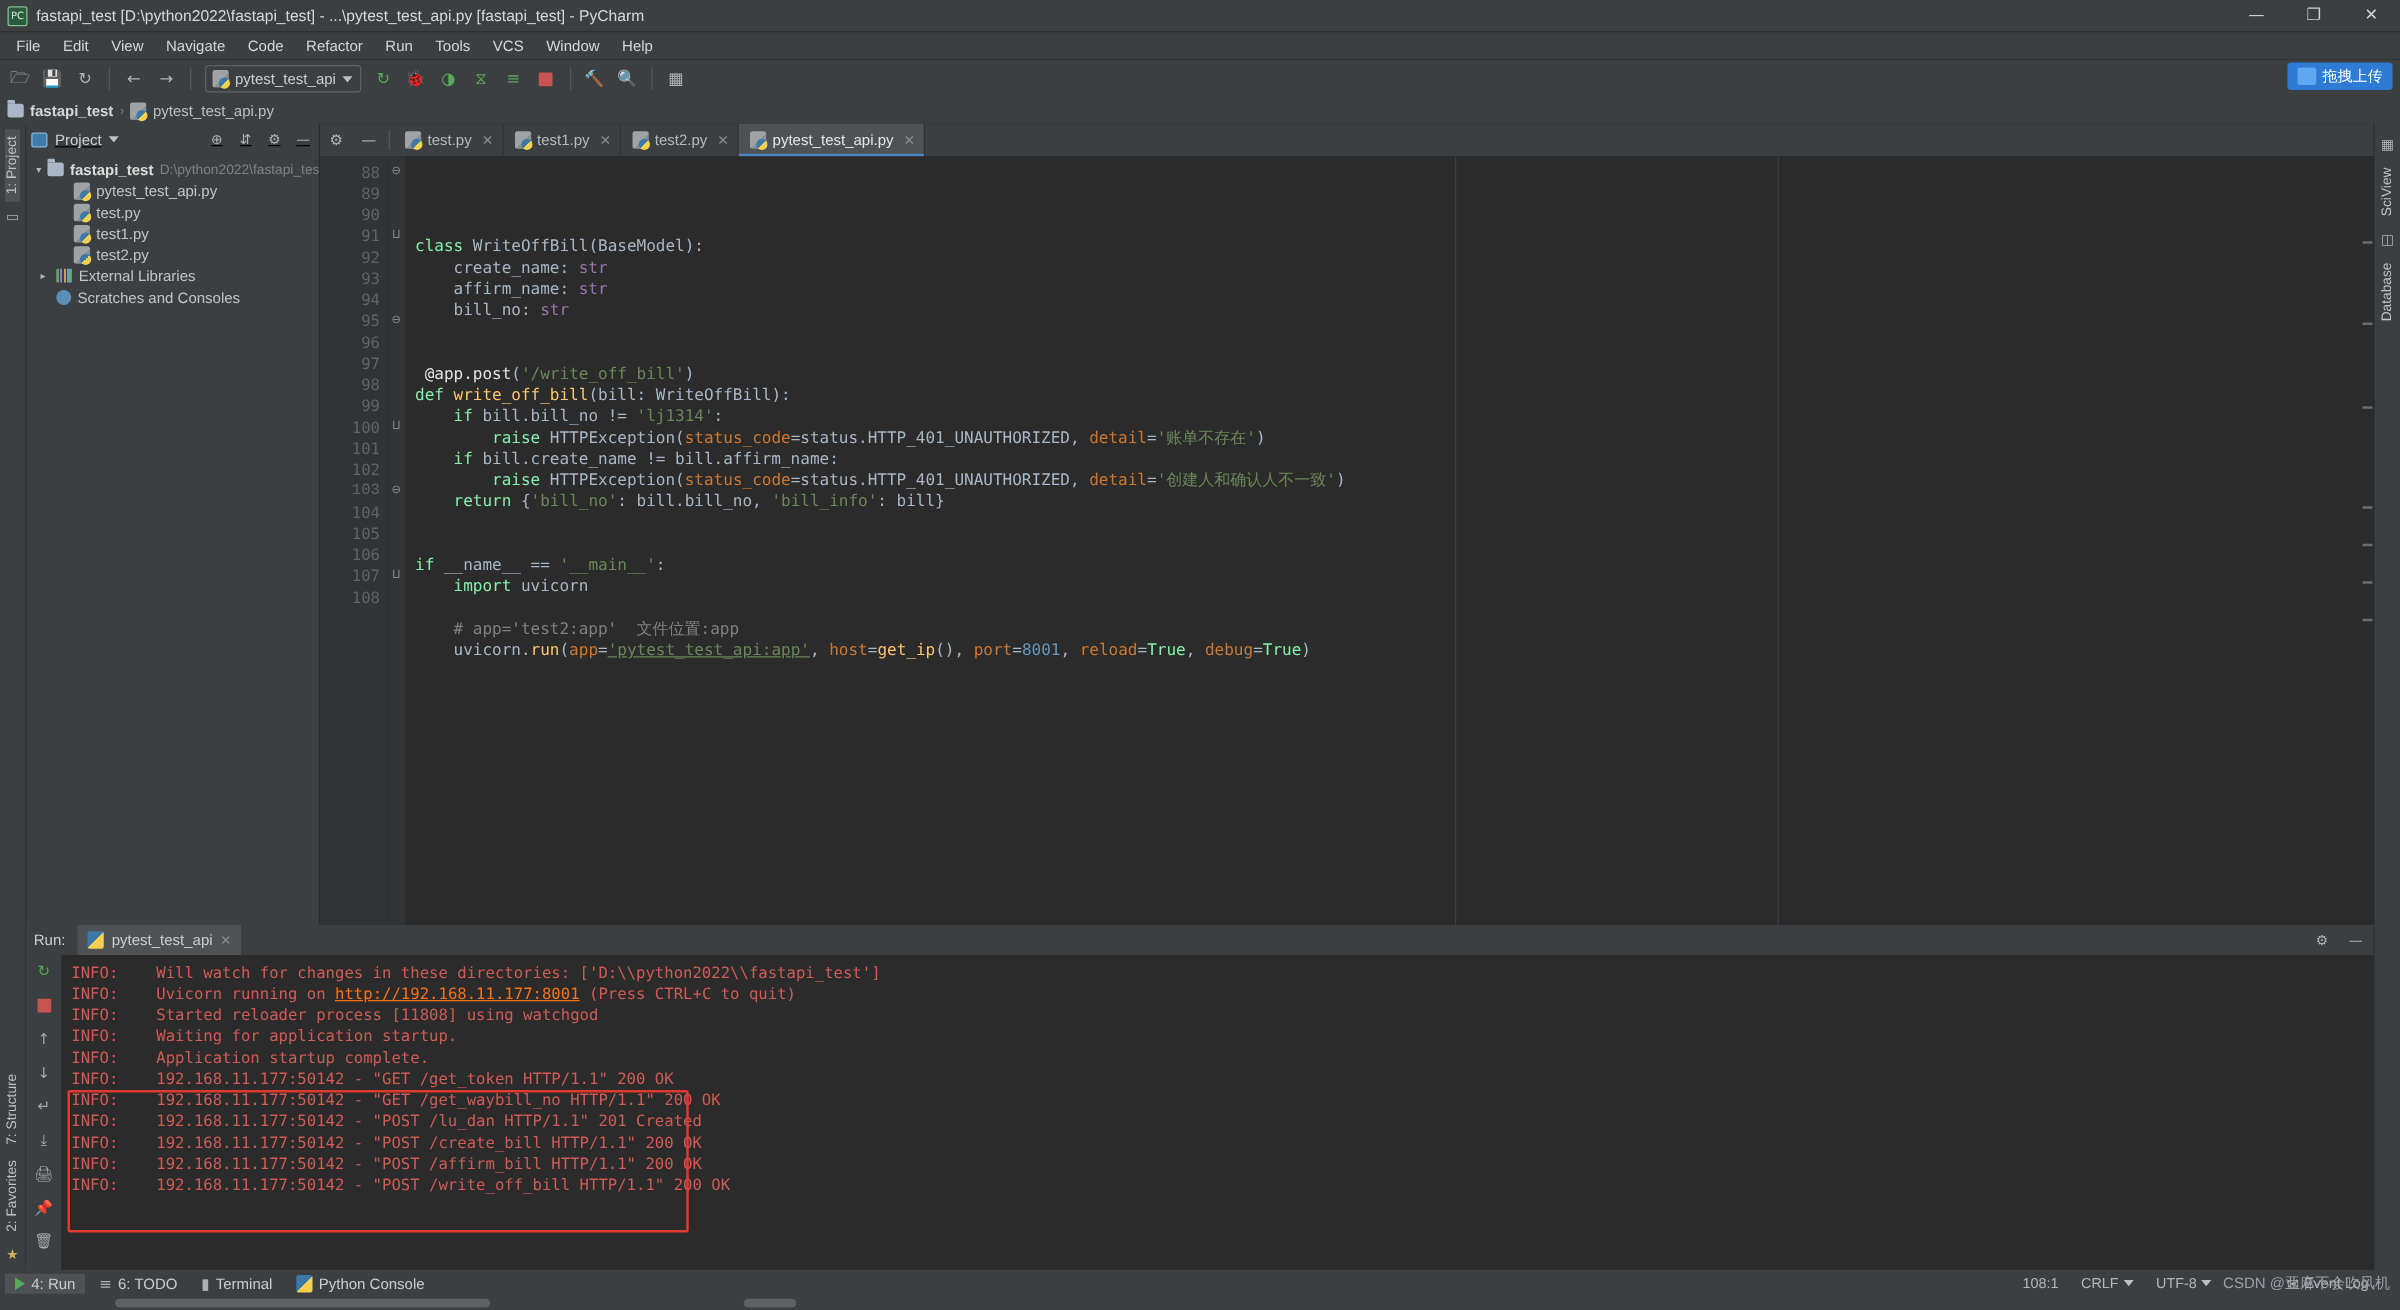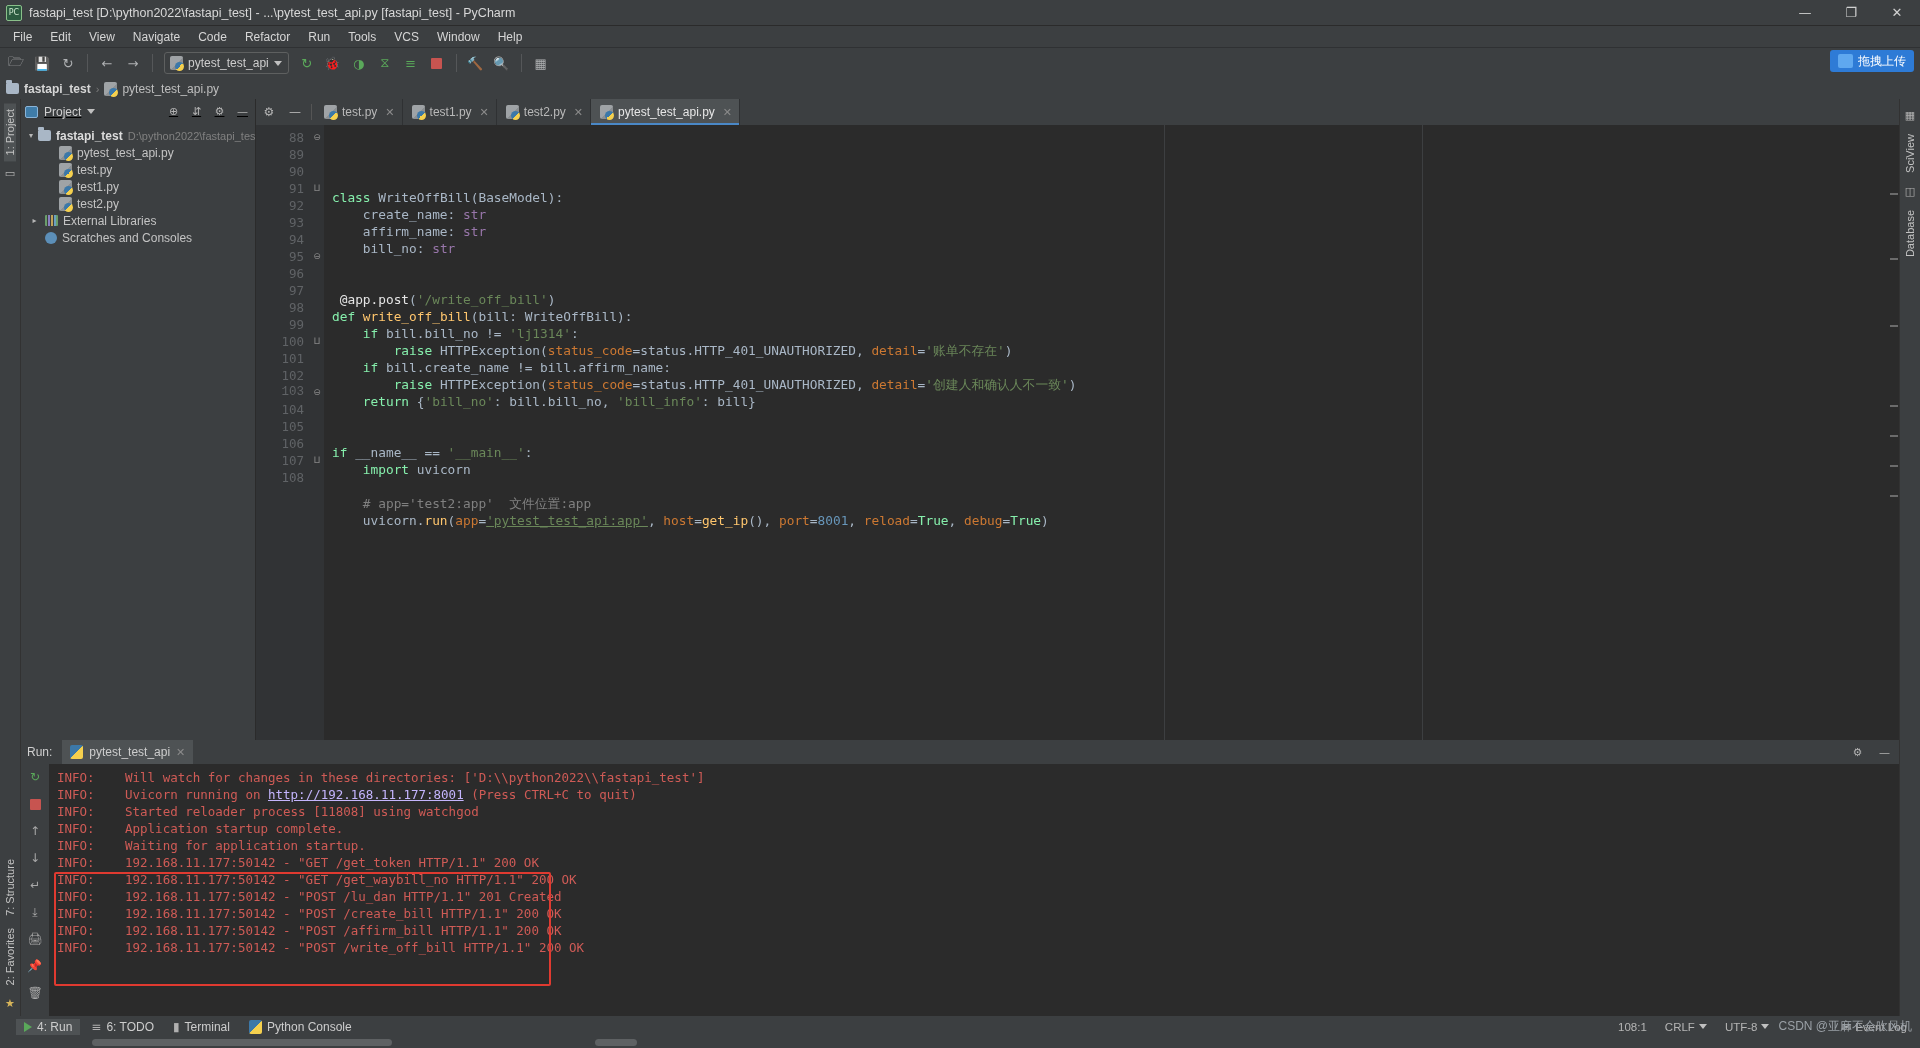--- a/index.html
+++ b/index.html
@@ -164,27 +164,27 @@
 
   #runbody { flex: 1; display: flex; min-height: 0; }
   #runtools { width: 28px; background: #3c3f41; display: flex; flex-direction: column;
               align-items: center; padding-top: 4px; gap: 9px; flex: none; }
   .rt { width: 20px; height: 18px; display:flex;align-items:center;justify-content:center;
         color:#a9a9a9;font-size:12px;font-family:"DejaVu Sans",sans-serif; }
   #console { flex: 1; background: #2b2b2b; font-family: "DejaVu Sans Mono", monospace;
              font-size: 12.5px; color: #cf5b56; padding: 5px 0 0 8px; position: relative; overflow: hidden; }
   .logline { height: 17px; line-height: 17px; white-space: pre; }
   .loglevel { display: inline-block; width: 68px; }
-  .link { color: #c4b5fd; text-decoration: underline; }
+  .link { color: #f97316; text-decoration: underline; }
   #redbox { position: absolute; border: 2px solid #e03a30; border-radius: 2px;
             left: 5px; top: 108px; width: 497px; height: 114px; pointer-events: none; }
 
   
-  #bottombar { position: absolute; left: 0; right: 4px; bottom: 11px; height: 21px;
-               background: #3c3f41; display: flex; align-items: center; padding-left: 16px; gap: 3px; }
+  #bottombar { position: absolute; left: 0; right: 16px; bottom: 11px; height: 21px;
+               background: #3c3f41; display: flex; align-items: center; padding-left: 4px; gap: 3px; }
   .bb { display: flex; align-items: center; gap: 5px; font-size: 12px; color: #cdcdcd; padding: 1px 8px; }
   .bb.sel { background: #4e5254; }
   #bottombar .bb-spacer { flex: 1; }
   .bb-right { font-size: 11.5px; color: #b5b5b5; padding: 0 9px; display:flex;align-items:center;gap:4px; }
   #watermark { font-size: 12px; color: #9aa0a6; padding-right: 8px; }
   #scrollstrip { position: absolute; left: 0; right: 0; bottom: 0; height: 11px; background: #3c3f41; }
   #scrollstrip .thumb { position: absolute; height: 7px; background: #5e6163; border-radius: 4px; top: 2px; }
 
   
   #uploadpill { position: absolute; right: 6px; top: 50px; height: 22px; background: #2e7bd6;
@@ -438,22 +438,22 @@
       <div class="rt">⤓</div>
       <div class="rt">🖨</div>
       <div class="rt">📌</div>
       <div class="rt">🗑</div>
     </div>
     <div id="console">
 
     <div class="logline"><span class="loglevel">INFO:</span>Will watch for changes in these directories: ['D:\\python2022\\fastapi_test']</div>
         <div class="logline"><span class="loglevel">INFO:</span>Uvicorn running on <a class="link" href="#">http://192.168.11.177:8001</a> (Press CTRL+C to quit)</div>
         <div class="logline"><span class="loglevel">INFO:</span>Started reloader process [11808] using watchgod</div>
+        <div class="logline"><span class="loglevel">INFO:</span>Waiting for application startup.</div>
         <div class="logline"><span class="loglevel">INFO:</span>Application startup complete.</div>
-        <div class="logline"><span class="loglevel">INFO:</span>Waiting for application startup.</div>
         <div class="logline"><span class="loglevel">INFO:</span>192.168.11.177:50142 - "GET /get_token HTTP/1.1" 200 OK</div>
         <div class="logline"><span class="loglevel">INFO:</span>192.168.11.177:50142 - "GET /get_waybill_no HTTP/1.1" 200 OK</div>
         <div class="logline"><span class="loglevel">INFO:</span>192.168.11.177:50142 - "POST /lu_dan HTTP/1.1" 201 Created</div>
         <div class="logline"><span class="loglevel">INFO:</span>192.168.11.177:50142 - "POST /create_bill HTTP/1.1" 200 OK</div>
         <div class="logline"><span class="loglevel">INFO:</span>192.168.11.177:50142 - "POST /affirm_bill HTTP/1.1" 200 OK</div>
         <div class="logline"><span class="loglevel">INFO:</span>192.168.11.177:50142 - "POST /write_off_bill HTTP/1.1" 200 OK</div>
         <div id="redbox" style="border-color: rgb(224, 58, 48);"></div>
       </div>
   </div>
 </div>

